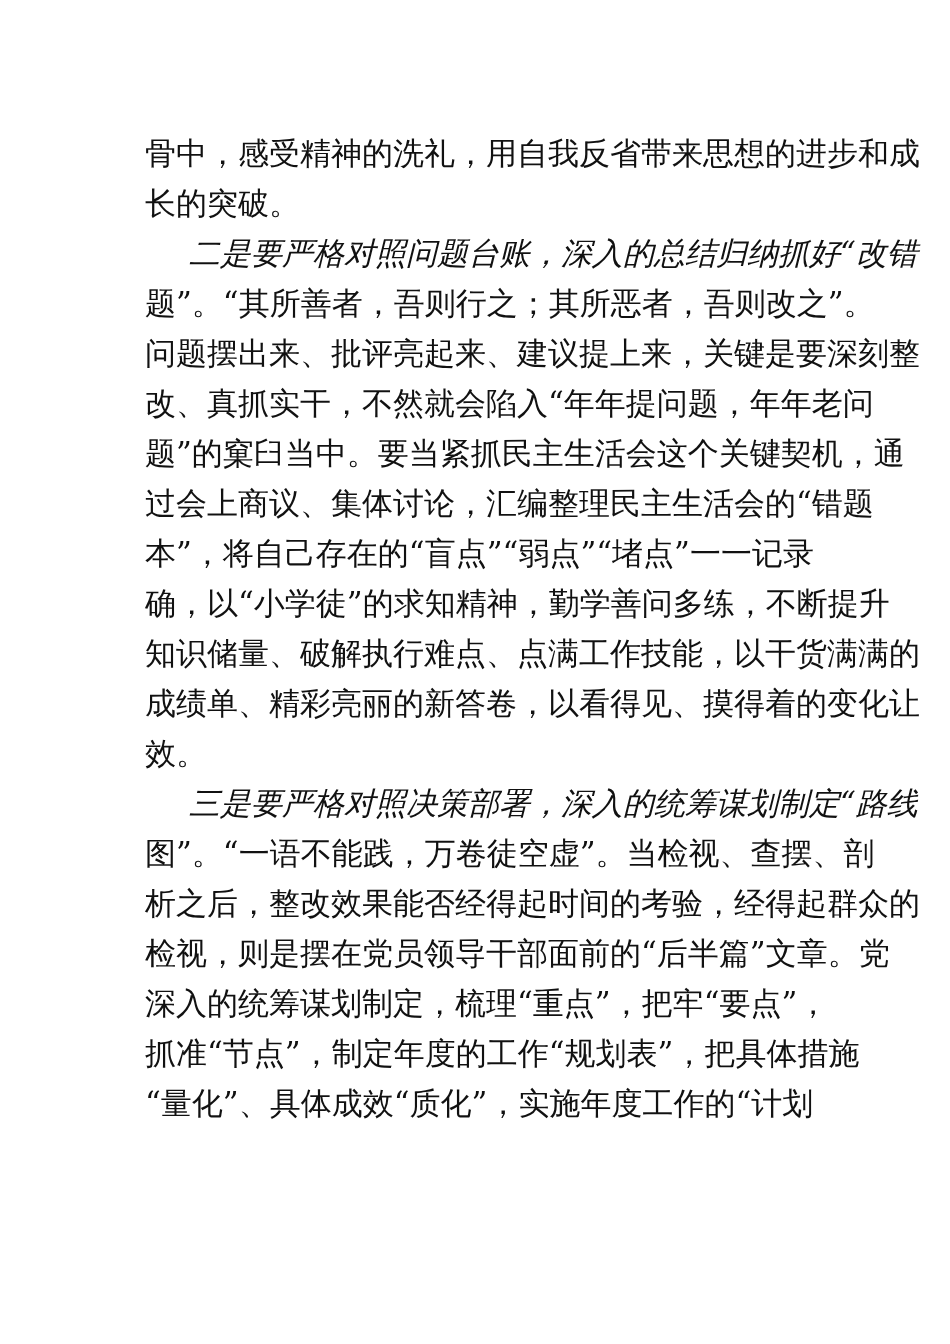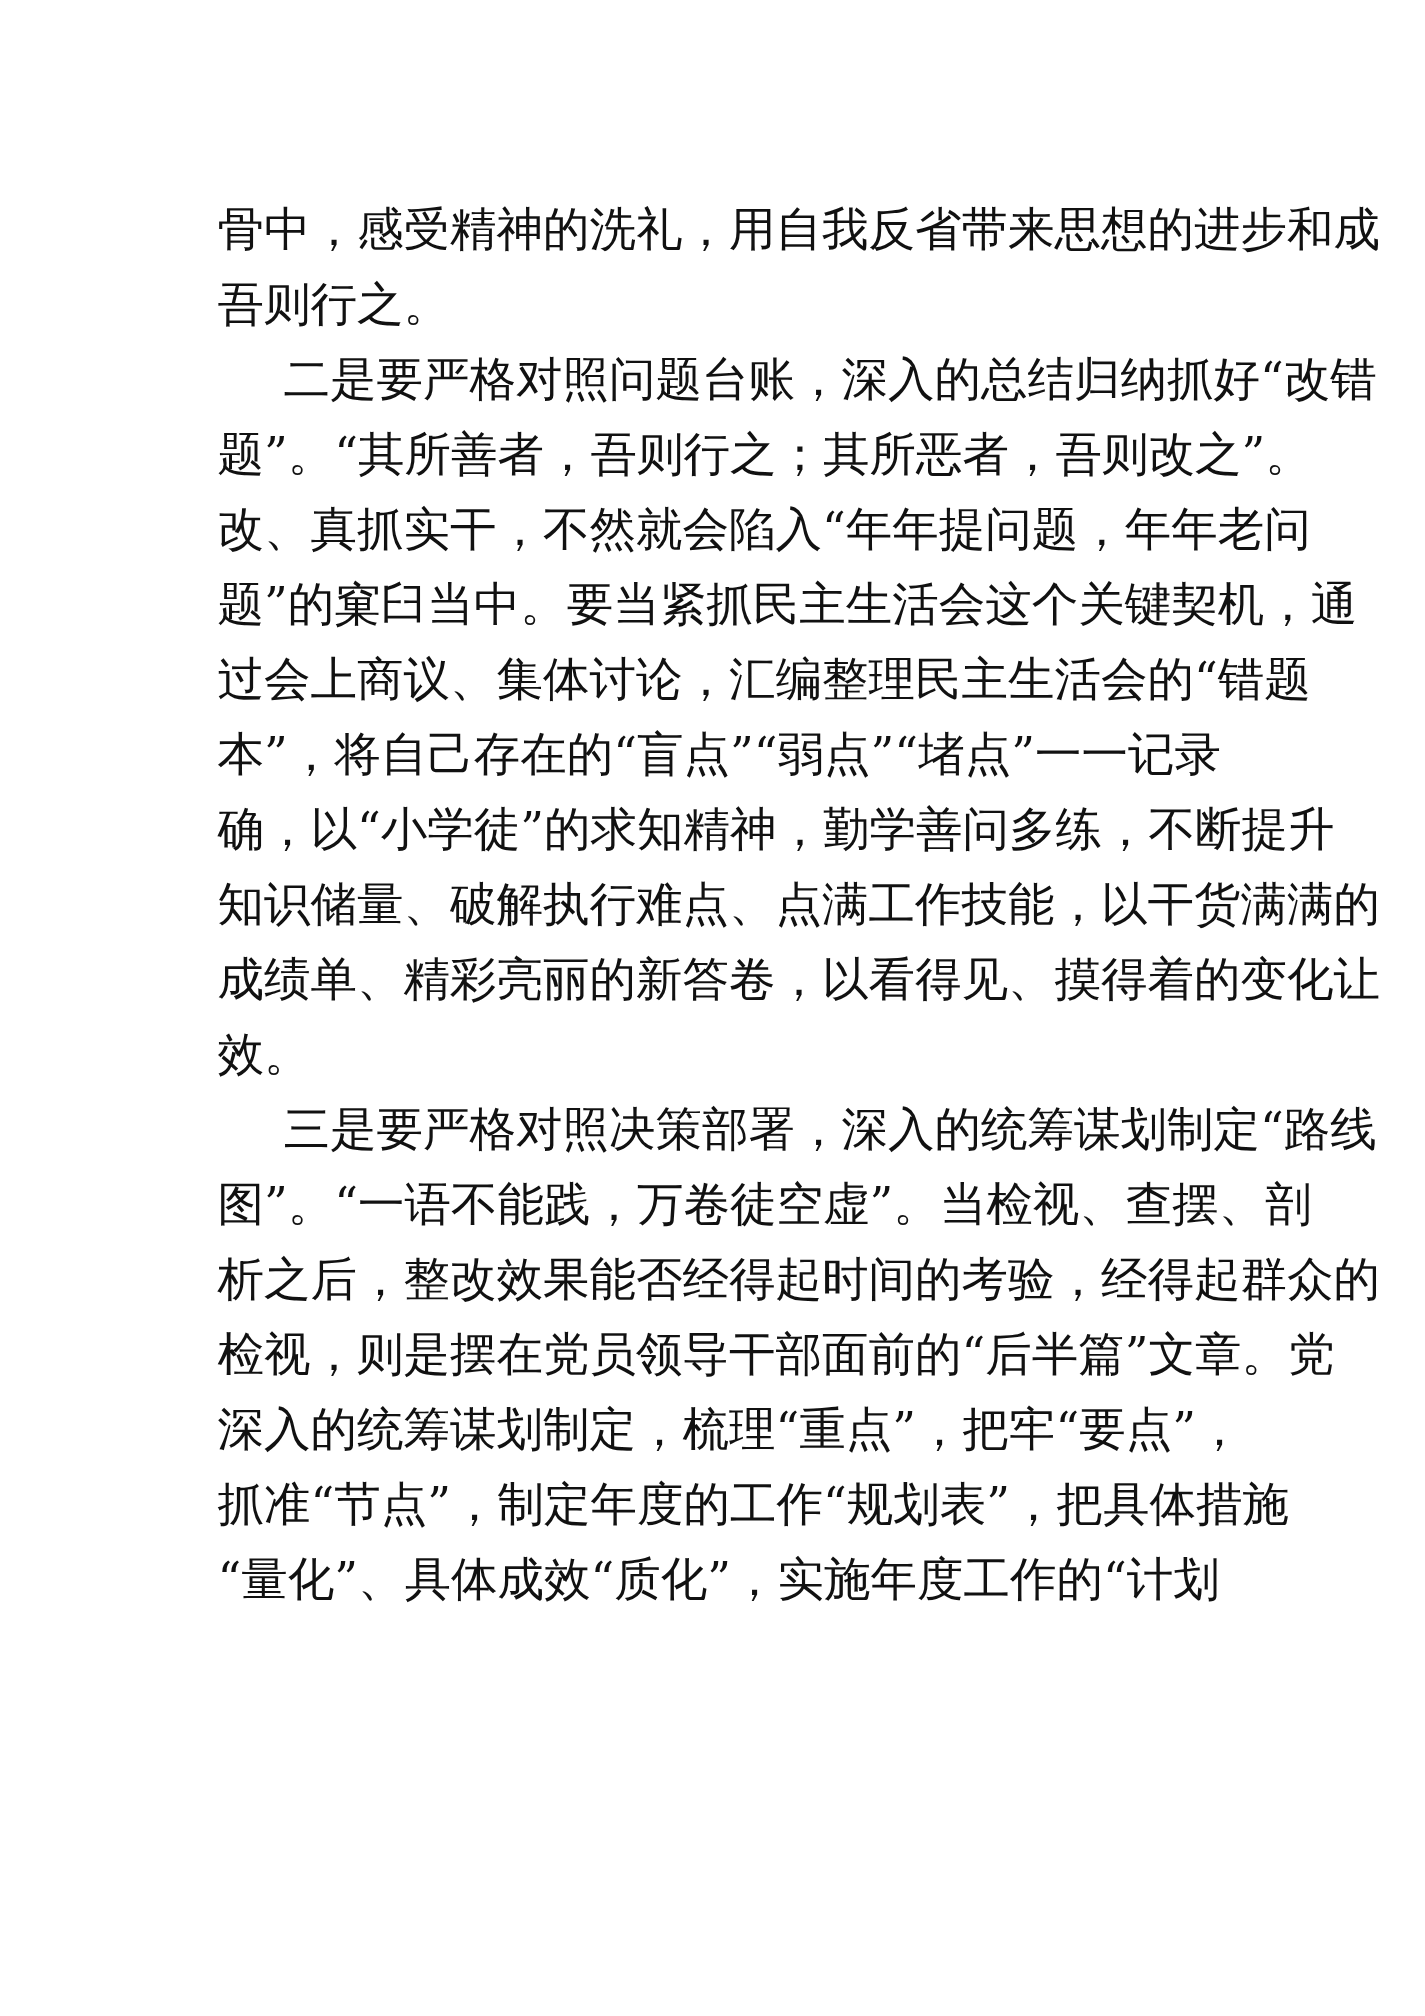--- a/index.html
+++ b/index.html
@@ -15,33 +15,34 @@
   }
   .line {
     height: 50px;
     line-height: 50px;
     white-space: nowrap;
     text-align: justify;
     text-align-last: justify;
     display: block;
   }
   .line.last { text-align-last: left; }
-  .line.indent { padding-left: 44px; }
+  .line.indent { padding-left: 44px; font-style: italic; }
 </style>
 </head>
 <body>
 
 <div class="page">
   <div>
     <span class="line">骨中，感受精神的洗礼，用自我反省带来思想的进步和成</span>
-    <span class="line last">吾则行之。</span>
+    <span class="line last">长的突破。</span>
   </div>
   <div>
     <span class="line indent">二是要严格对照问题台账，深入的总结归纳抓好“改错</span>
     <span class="line">题”。“其所善者，吾则行之；其所恶者，吾则改之”。</span>
+    <span class="line">问题摆出来、批评亮起来、建议提上来，关键是要深刻整</span>
     <span class="line">改、真抓实干，不然就会陷入“年年提问题，年年老问</span>
     <span class="line">题”的窠臼当中。要当紧抓民主生活会这个关键契机，通</span>
     <span class="line">过会上商议、集体讨论，汇编整理民主生活会的“错题</span>
     <span class="line">本”，将自己存在的“盲点”“弱点”“堵点”一一记录</span>
     <span class="line">确，以“小学徒”的求知精神，勤学善问多练，不断提升</span>
     <span class="line">知识储量、破解执行难点、点满工作技能，以干货满满的</span>
     <span class="line">成绩单、精彩亮丽的新答卷，以看得见、摸得着的变化让</span>
     <span class="line last">效。</span>
   </div>
   <div>

